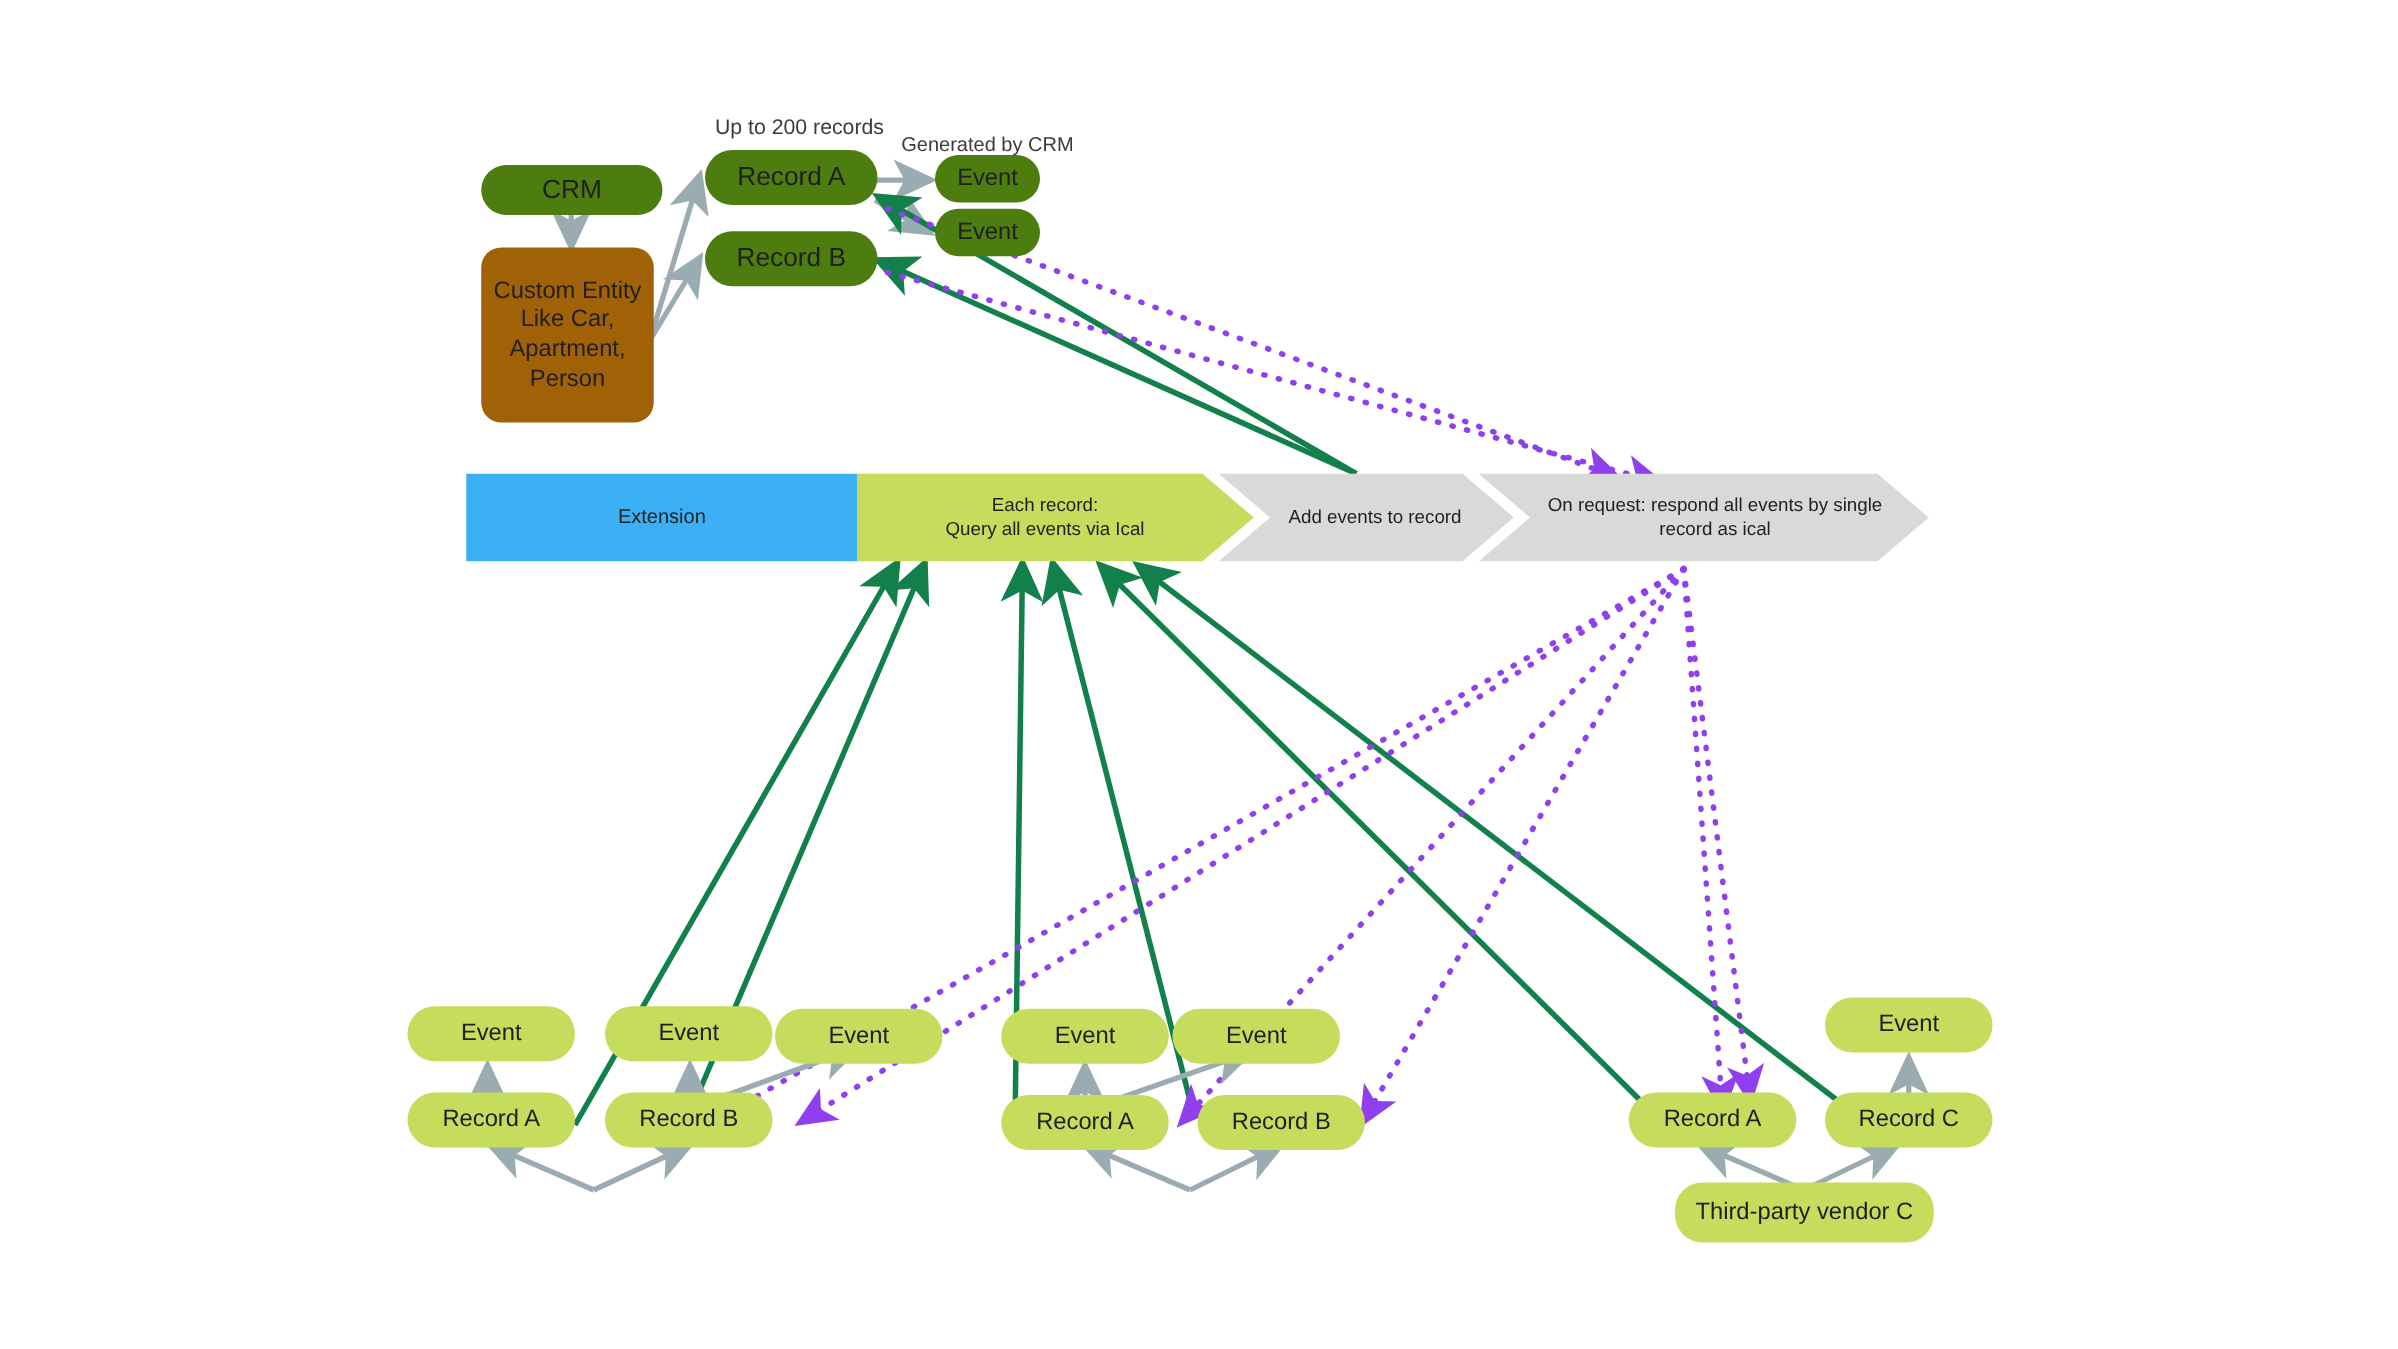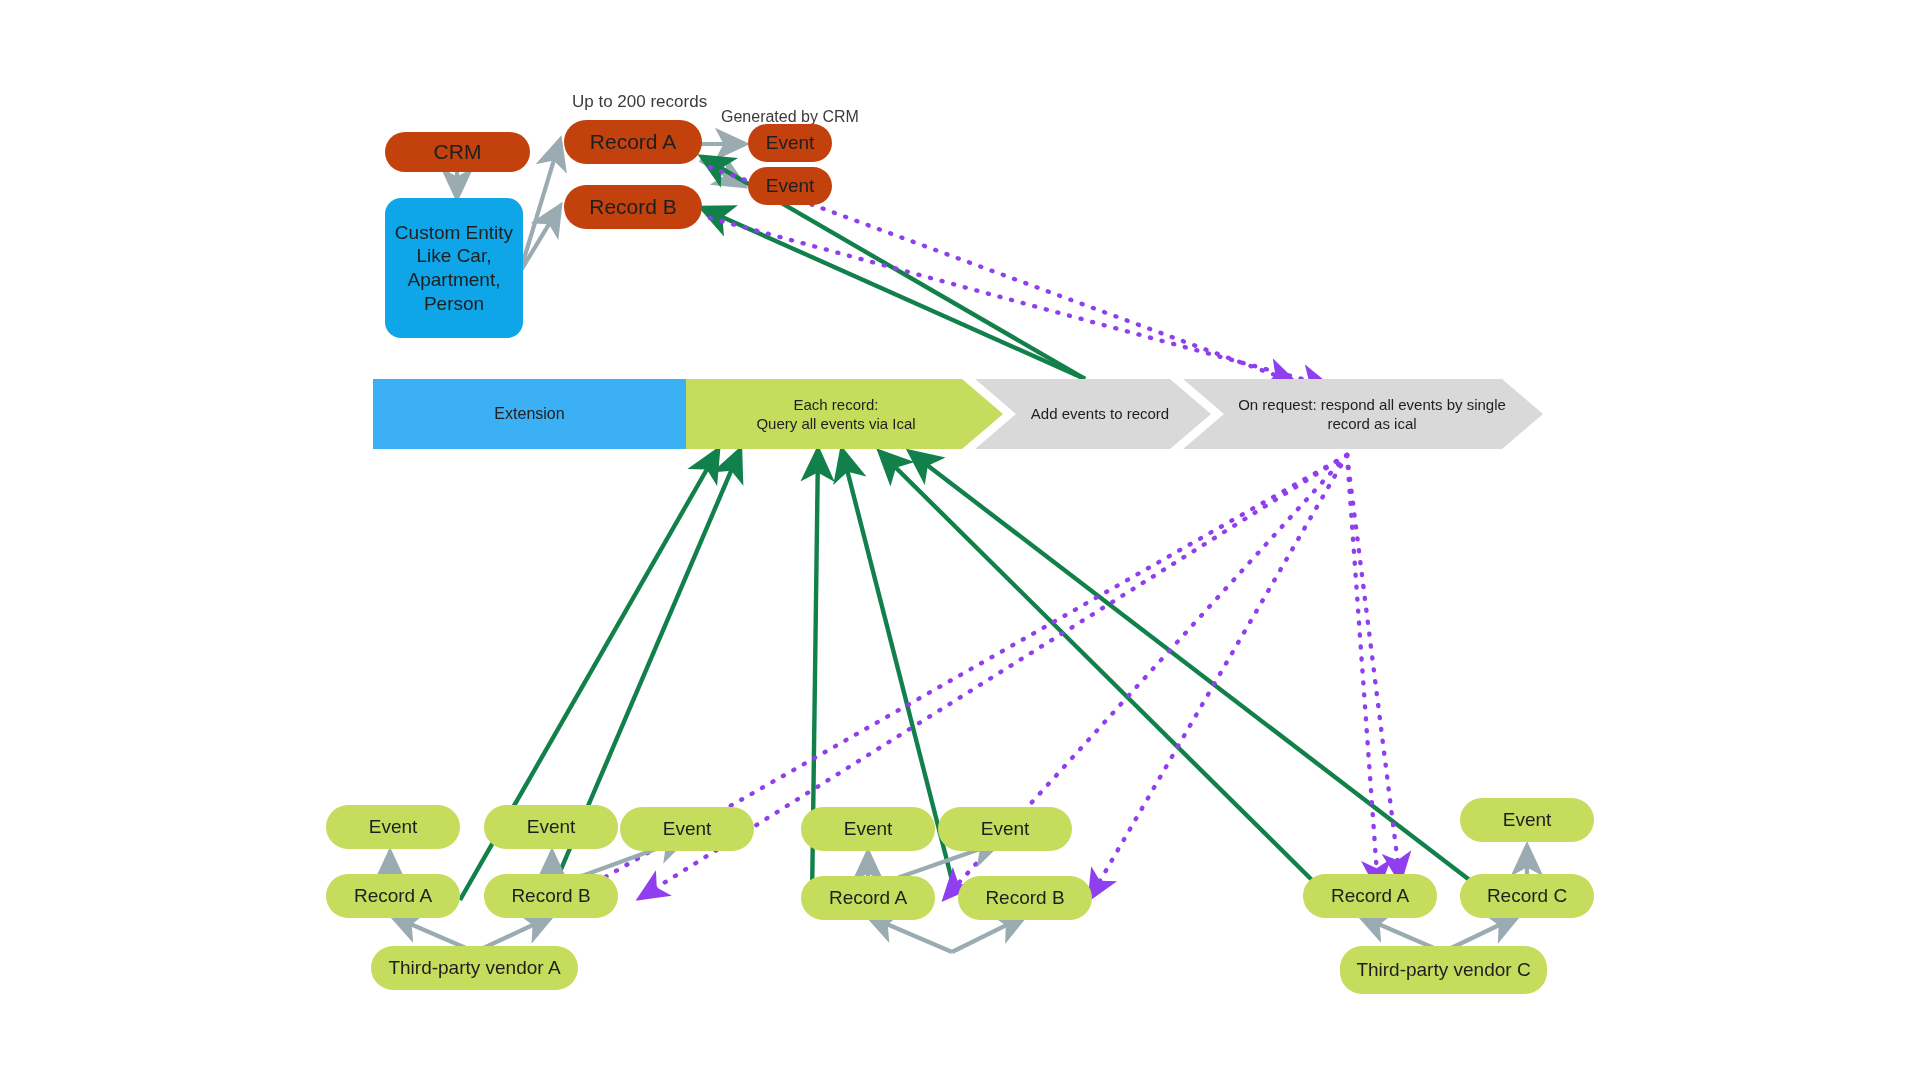--- a/index.html
+++ b/index.html
@@ -32,29 +32,29 @@
     box-sizing: border-box;
     display: flex;
     align-items: center;
     justify-content: center;
     text-align: center;
     color: #1f1f1f;
     line-height: 1.25;
     white-space: pre-line;
   }
   .node-gray {
-    background: #c2410c;
+    background: #4d7c0f;
     border-radius: 22px;
   }
   .node-lime {
     background: #c5dc5c;
     border-radius: 22px;
   }
   .node-entity {
-    background: #0ea5e9;
+    background: #a16207;
     border-radius: 16px;
   }
   .caption {
     position: absolute;
     color: #3b3b3b;
     white-space: nowrap;
   }
   .chev-label {
     position: absolute;
     display: flex;
@@ -175,21 +175,20 @@
 
   <div class="node node-gray" style="left:748px; top:167px; width:84px; height:38px; font-size:19px;">Event</div>
 
   <div class="node node-lime" style="left:326px; top:805px; width:134px; height:44px; font-size:19px;">Event</div>
   <div class="node node-lime" style="left:484px; top:805px; width:134px; height:44px; font-size:19px;">Event</div>
   <div class="node node-lime" style="left:620px; top:807px; width:134px; height:44px; font-size:19px;">Event</div>
 
   <div class="node node-lime" style="left:326px; top:874px; width:134px; height:44px; font-size:19px;">Record A</div>
   <div class="node node-lime" style="left:484px; top:874px; width:134px; height:44px; font-size:19px;">Record B</div>
 
-  <div class="node node-lime" style="left:371px; top:946px; width:207px; height:44px; font-size:19px;">Third-party vendor A</div>
 
   <div class="node node-lime" style="left:801px; top:807px; width:134px; height:44px; font-size:19px;">Event</div>
   <div class="node node-lime" style="left:938px; top:807px; width:134px; height:44px; font-size:19px;">Event</div>
 
   <div class="node node-lime" style="left:801px; top:876px; width:134px; height:44px; font-size:19px;">Record A</div>
   <div class="node node-lime" style="left:958px; top:876px; width:134px; height:44px; font-size:19px;">Record B</div>
 
 
   <div class="node node-lime" style="left:1460px; top:798px; width:134px; height:44px; font-size:19px;">Event</div>
 

